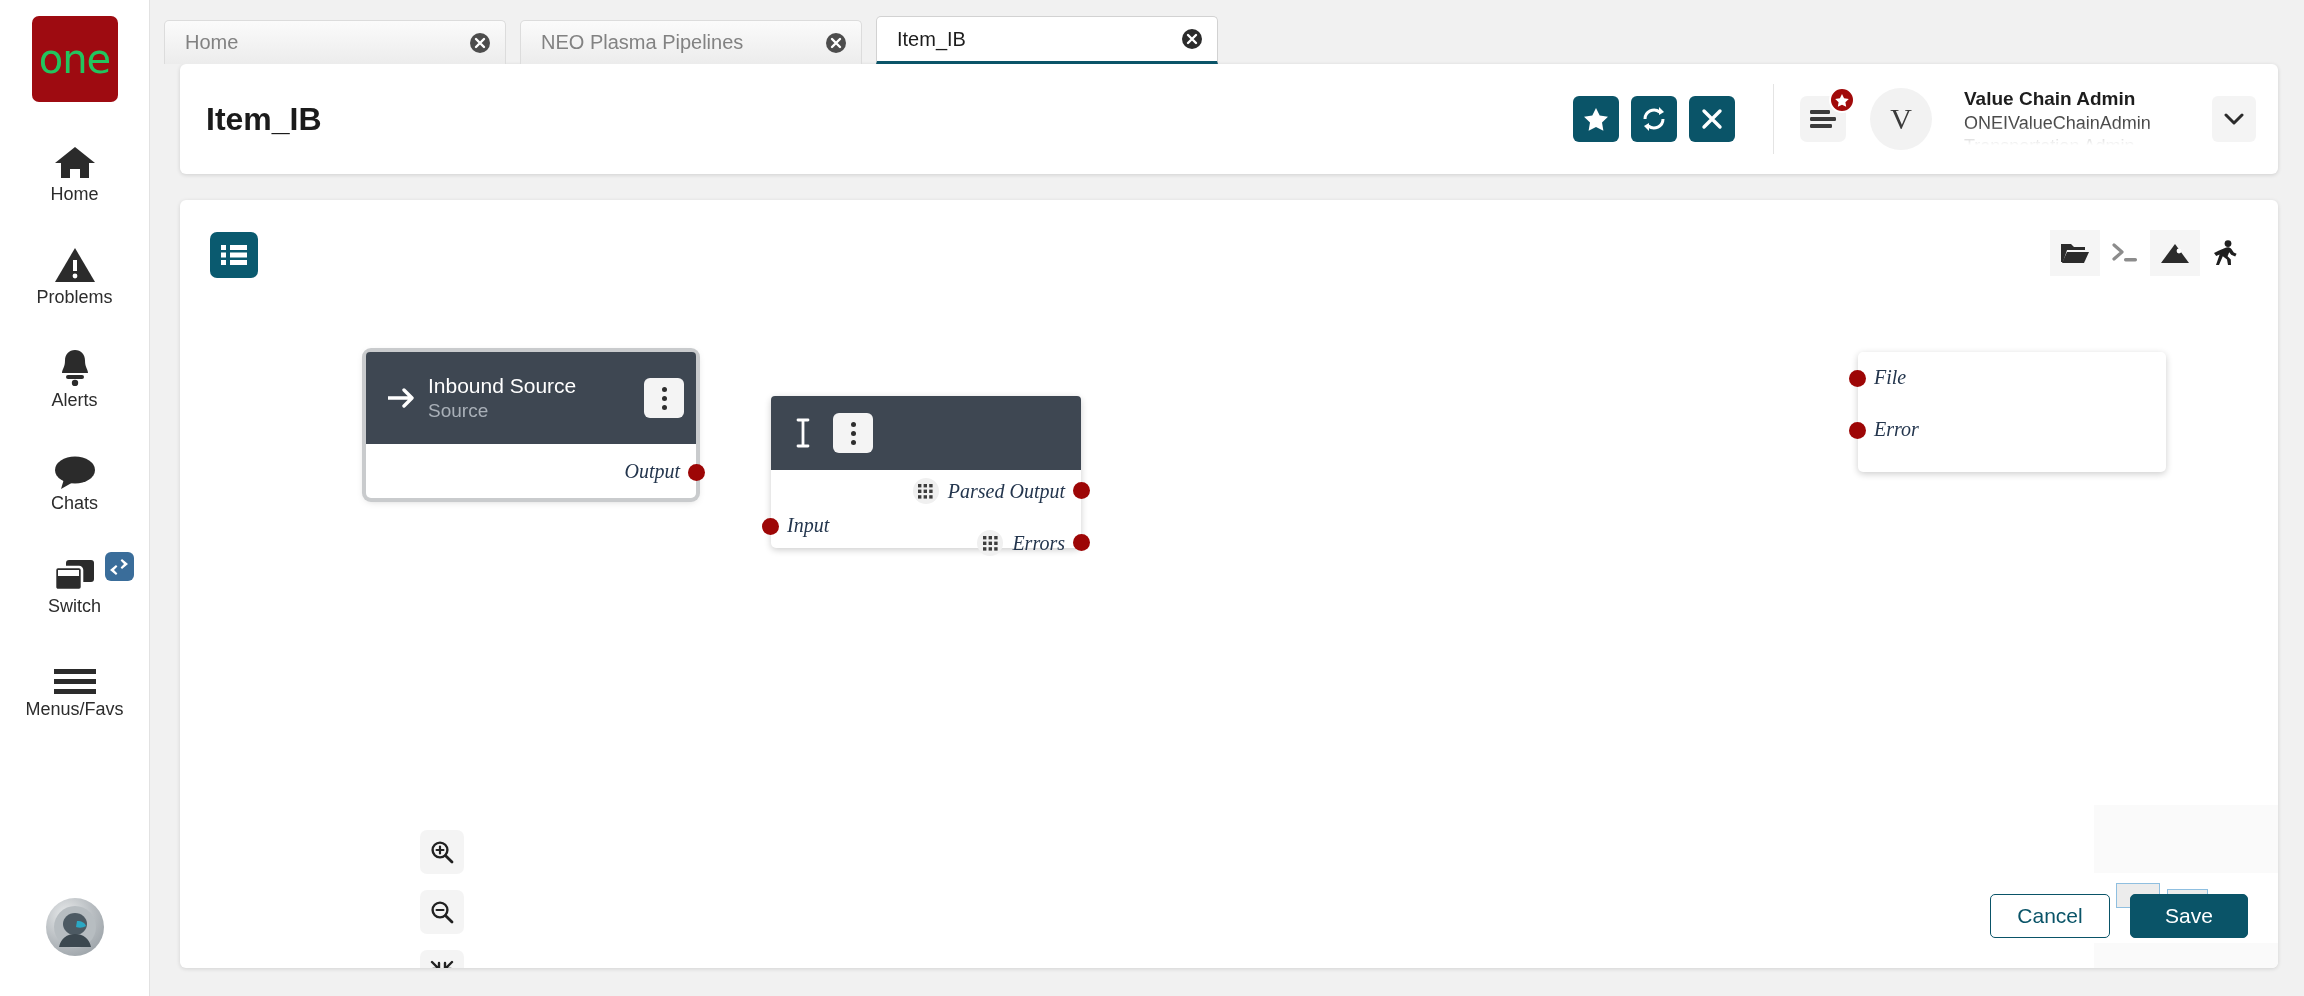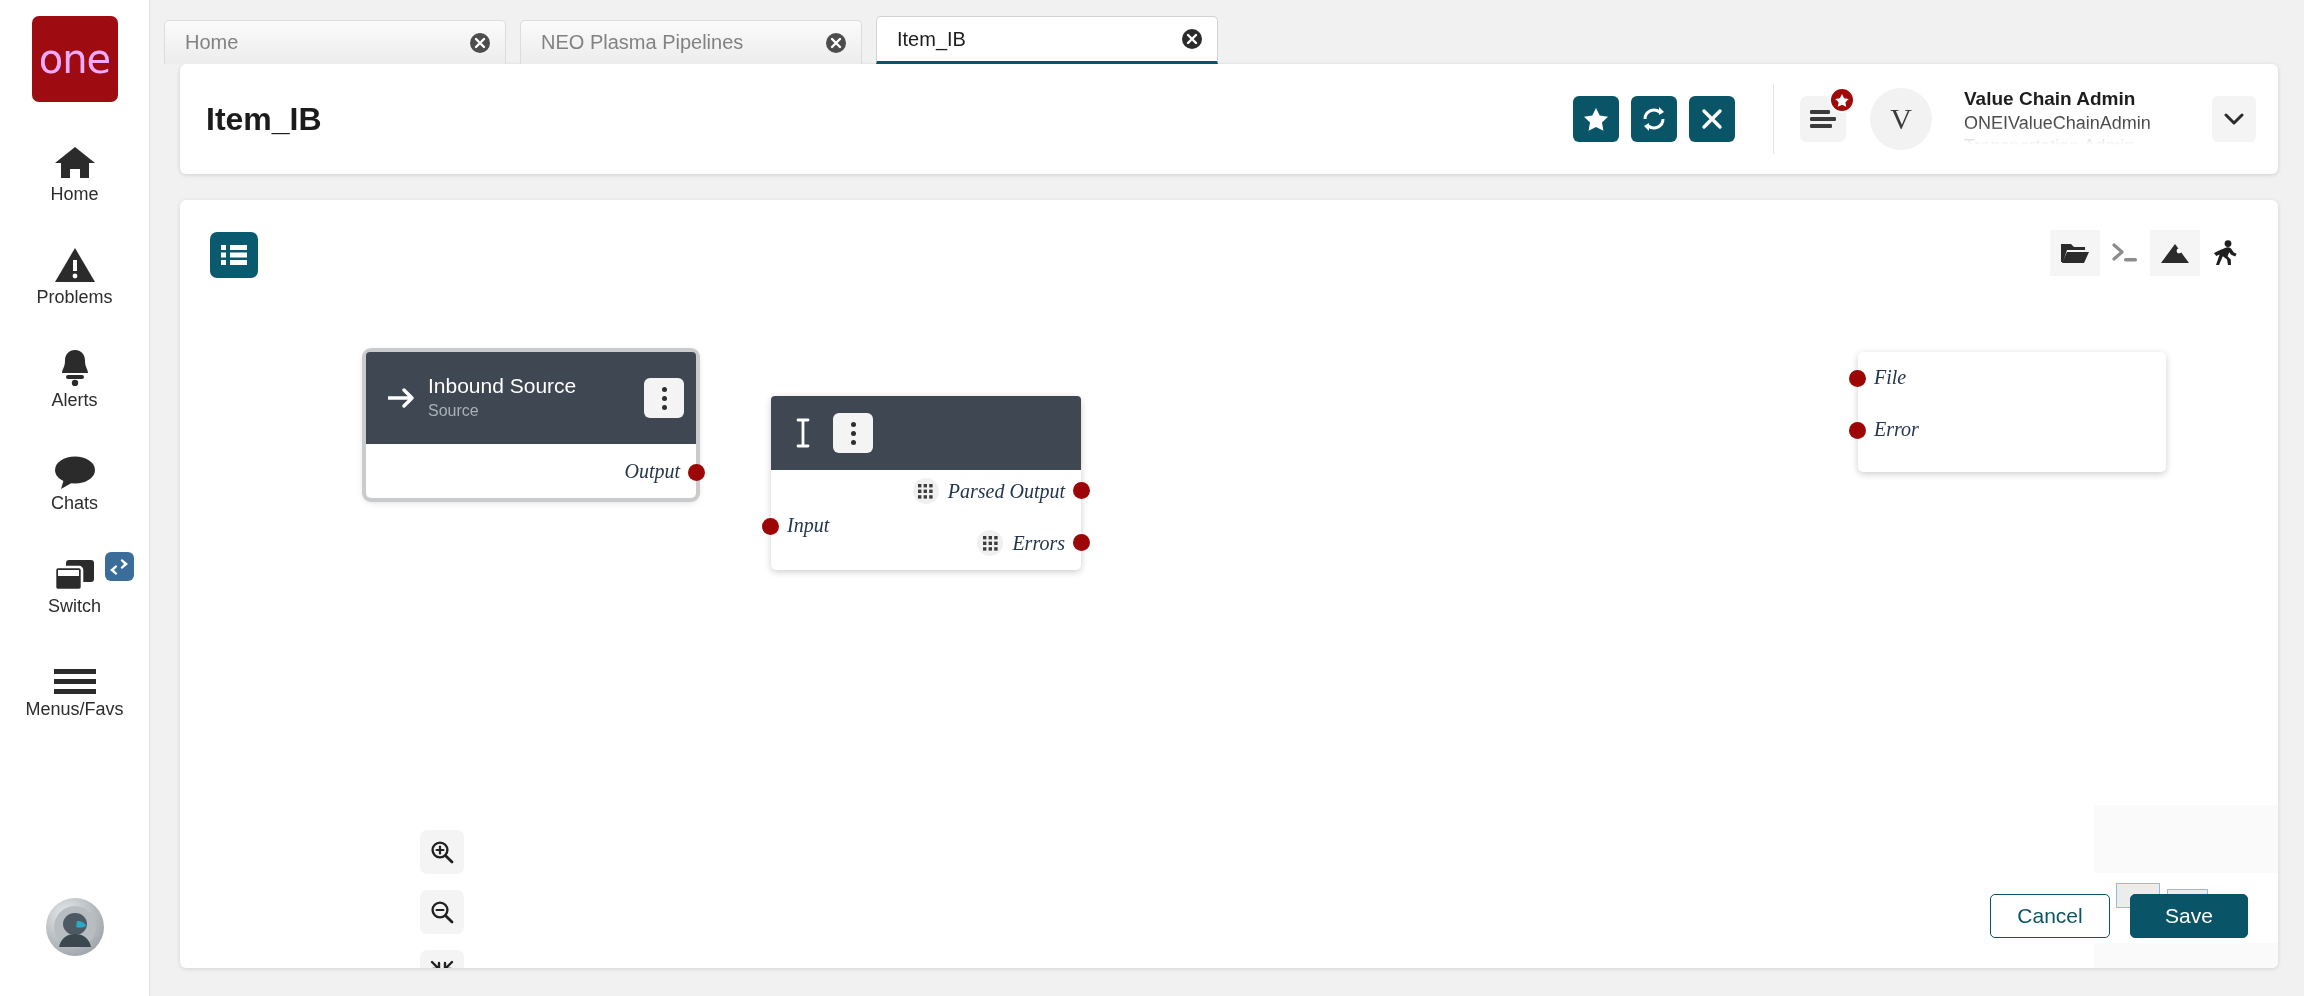--- a/index.html
+++ b/index.html
@@ -17,21 +17,21 @@
     background: #ffffff; border-right: 1px solid #e2e2e2;
     display: flex; flex-direction: column; align-items: center;
     z-index: 40;
   }
   .brand {
     width: 86px; height: 86px; margin-top: 16px;
     background: #9e0b11; border-radius: 7px;
     display: flex; align-items: center; justify-content: center;
   }
   .brand-text {
-    color: #f0abfc; font-size: 40px; font-weight: 400; letter-spacing: -1px;
+    color: #22c55e; font-size: 40px; font-weight: 400; letter-spacing: -1px;
     font-family: "DejaVu Sans", sans-serif; line-height: 1;
   }
   .rail-item {
     width: 150px; margin-top: 34px;
     display: flex; flex-direction: column; align-items: center; position: relative;
     cursor: pointer;
   }
   .rail-item:first-of-type { margin-top: 44px; }
   .rail-ico { height: 44px; display: flex; align-items: flex-end; justify-content: center; }
   .rail-ico svg { display: block; }
@@ -162,21 +162,21 @@
   .node.selected .node-box {
     box-shadow: 0 0 0 4px #c9cbcd, 0 2px 9px rgba(0,0,0,.26);
   }
   .node-head {
     background: #3e4752; border-radius: 4px 4px 0 0;
     display: flex; align-items: center; padding: 0 12px 0 22px;
   }
   .node-head-ico { width: 40px; flex: none; display: flex; align-items: center; justify-content: flex-start; }
   .node-titles { flex: 1; }
   .node-title { color: #fff; font-size: 21px; line-height: 26px; white-space: nowrap; }
-  .node-sub { color: #a9b0b8; font-size: 16px; line-height: 24px; }
+  .node-sub { color: #a9b0b8; font-size: 19px; line-height: 24px; }
   .kebab {
     width: 40px; height: 40px; border-radius: 6px; background: #f4f4f4;
     display: flex; flex-direction: column; align-items: center; justify-content: center;
     gap: 4px; cursor: pointer; flex: none;
   }
   .kebab i { width: 5px; height: 5px; border-radius: 50%; background: #2e2e2e; display: block; }
   .node-body { position: relative; }
   .port-row {
     position: absolute; display: flex; align-items: center; gap: 9px;
   }
@@ -507,21 +507,21 @@
             <svg width="20" height="30" viewBox="0 0 20 30">
                 <path d="M5 2h10M5 28h10M10 2v26" stroke="#fff" stroke-width="2.8" fill="none" stroke-linecap="round"></path>
               </svg>
           </span>
           <span class="kebab">
               <i></i>
               <i></i>
               <i></i>
             </span>
         </div>
-        <div class="node-body" style="height:100px;">
+        <div class="node-body" style="height:78px;">
 
           <div class="port-row right" style="top:8px;">
             <span class="grid-ico">
               <svg width="15" height="15" viewBox="0 0 15 15">
                   <g fill="#3c3c3c">
                     <rect x="0" y="0" width="3.4" height="3.4"></rect>
                     <rect x="5.6" y="0" width="3.4" height="3.4"></rect>
                     <rect x="11.2" y="0" width="3.4" height="3.4"></rect>
                     <rect x="0" y="5.6" width="3.4" height="3.4"></rect>
                     <rect x="5.6" y="5.6" width="3.4" height="3.4"></rect>

